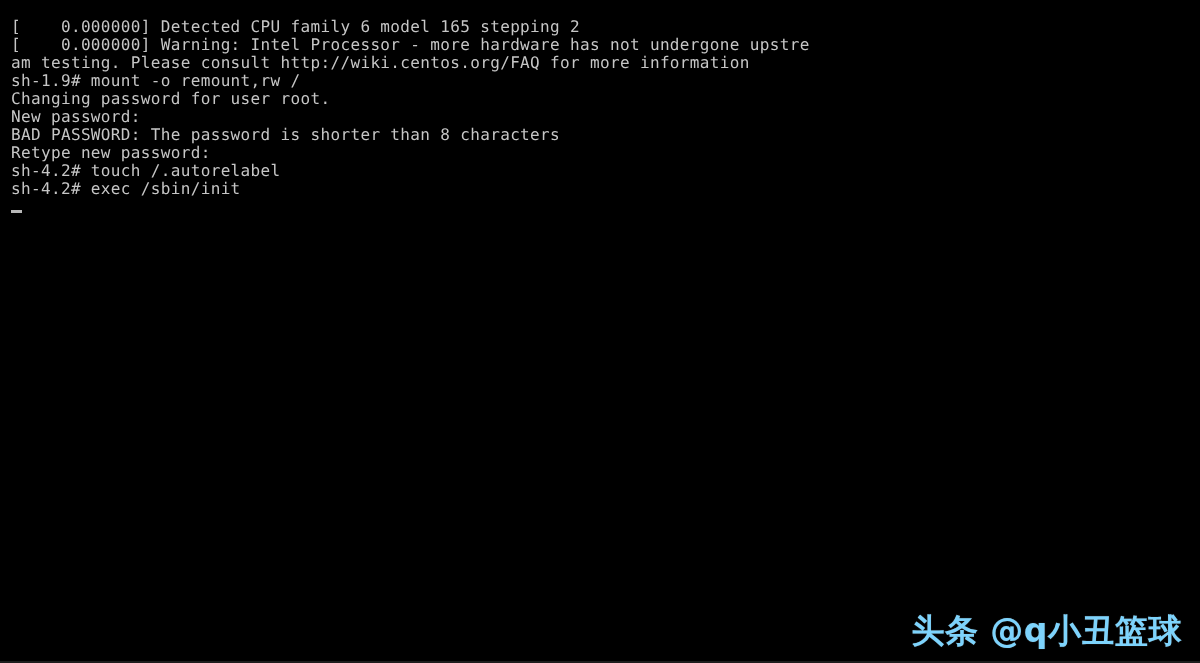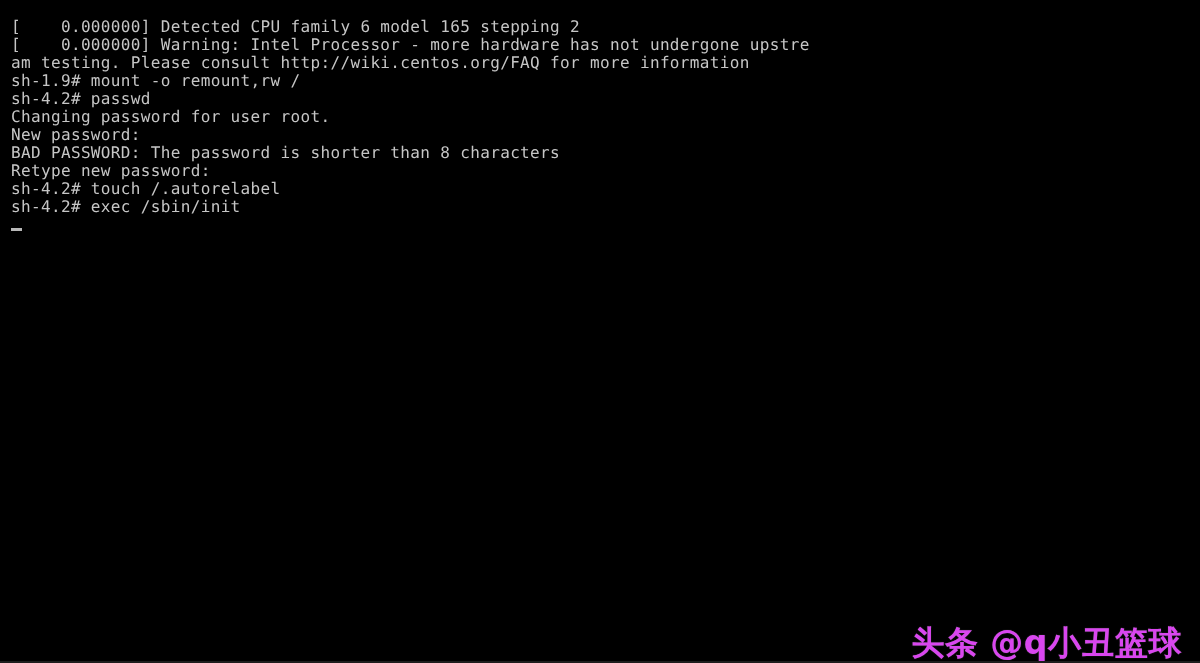--- a/index.html
+++ b/index.html
@@ -61,22 +61,22 @@
     height: 3px;
     background: #b8b8b8;
     vertical-align: bottom;
     margin-bottom: 3px;
   }
 
   
   #watermark {
     position: absolute;
     right: 18px;
-    bottom: 4px;
-    color: #d946ef;
+    bottom: 16px;
+    color: #7dd3fc;
     font-family: "DejaVu Sans", "Liberation Sans", sans-serif;
     font-size: 33px;
     font-weight: 700;
     line-height: 1;
     letter-spacing: 0.5px;
     white-space: nowrap;
     text-shadow: 0 0 1px rgba(255,255,255,0.35);
     text-align: center;
   }
 
@@ -94,21 +94,20 @@
 <body>
 
 <div id="console-screen">
 
   <div id="terminal-output">
 
     <span class="console-line">[    0.000000] Detected CPU family 6 model 165 stepping 2</span>
     <span class="console-line">[    0.000000] Warning: Intel Processor - more hardware has not undergone upstre</span>
     <span class="console-line">am testing. Please consult http://wiki.centos.org/FAQ for more information</span>
     <span class="console-line">sh-1.9# mount -o remount,rw /</span>
-    <span class="console-line">sh-4.2# passwd</span>
     <span class="console-line">Changing password for user root.</span>
     <span class="console-line">New password:</span>
     <span class="console-line">BAD PASSWORD: The password is shorter than 8 characters</span>
     <span class="console-line">Retype new password:</span>
     <span class="console-line">sh-4.2# touch /.autorelabel</span>
     <span class="console-line">sh-4.2# exec /sbin/init</span>
 
     <span id="cursor-row"><span id="cursor-block"></span></span>
 
   </div>

